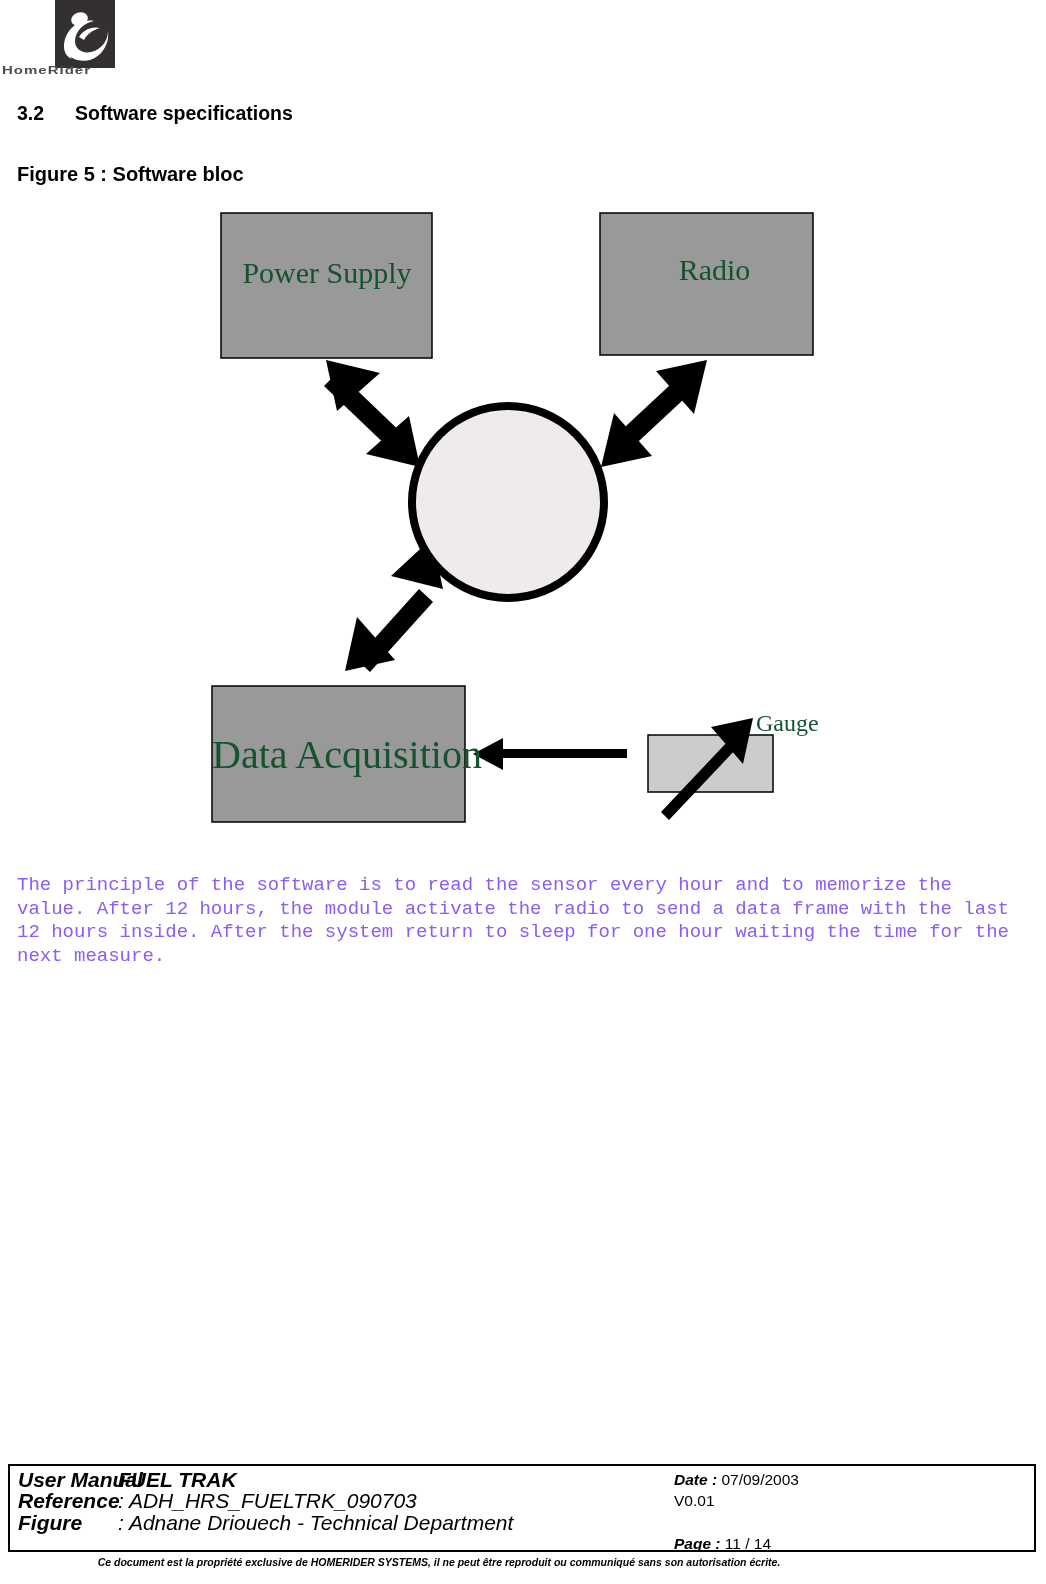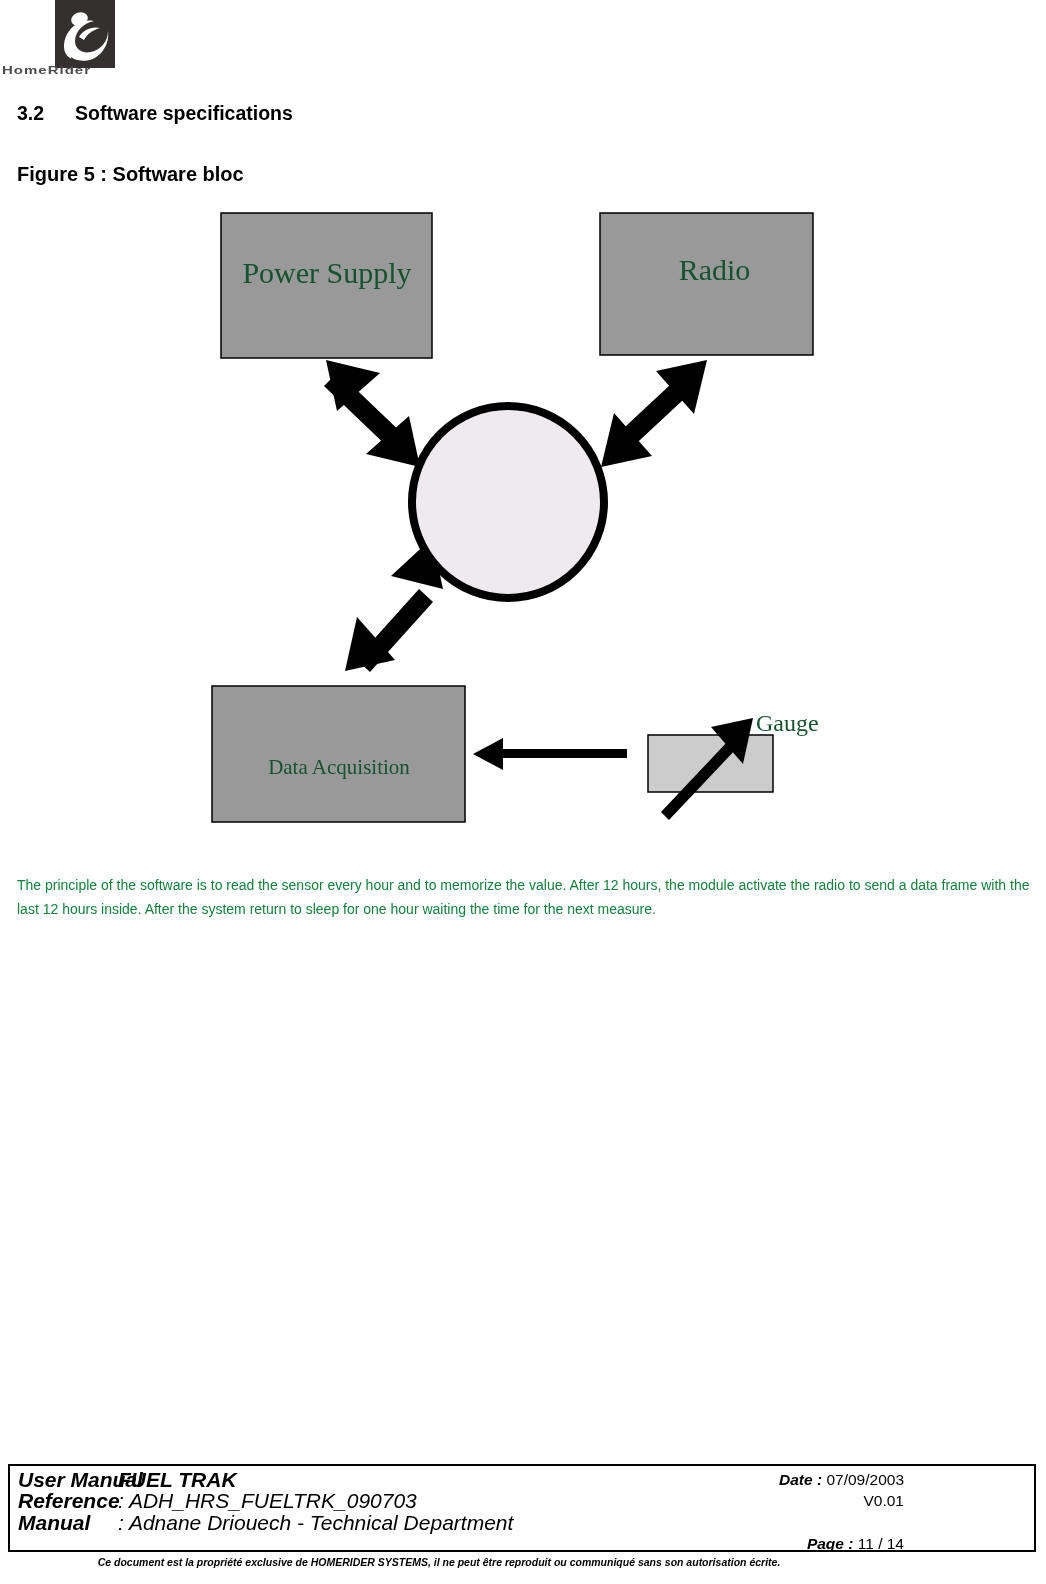--- a/index.html
+++ b/index.html
@@ -87,32 +87,33 @@
     font-family: "Liberation Serif", serif;
     color: #14532d;
     text-align: center;
     white-space: nowrap;
     pointer-events: none;
   }
 
   #lbl-power   { left: 221px; top: 61px;  width: 212px; font-size: 30px; }
   #lbl-radio   { left: 600px; top: 58px;  width: 213px; font-size: 30px; padding-left: 8px; }
   #lbl-state   { left: 398px; top: 288px; width: 222px; font-size: 29px; }
-  #lbl-data    { left: 212px; top: 560px; width: 254px; font-size: 21px; }
+  #lbl-data    { left: 212px; top: 536px; width: 254px; font-size: 40px; }
   #lbl-gauge   { left: 756px; top: 515px; width: 100px; font-size: 24px; text-align:left; }
 
   
   #body-text {
     position: absolute;
     left: 17px;
     top: 874px;
     width: 1014px;
-    font-size: 14px;
+    font-size: 19px;
     line-height: 23.5px;
-    color: #15803d;
+    color: #8b5cf6;
+    font-family: Liberation Mono, monospace;
   }
 
   
   #footer-box {
     position: absolute;
     left: 8px;
     top: 1464px;
     width: 1028px;
     height: 88px;
     border: 2px solid #000000;
@@ -137,21 +138,21 @@
   #footer-left .fval.plain { font-style: normal; }
   #footer-left .fval.bold  { font-weight: bold; font-style: italic; }
 
   #footer-right {
     position: absolute;
     right: 130px;
     top: 3px;
     font-size: 15.5px;
     line-height: 21.3px;
     white-space: nowrap;
-    text-align: right;
+    text-align: left;
     width: 230px;
   }
   #footer-right .frow { display: block; height: 21.3px; }
   #footer-right .rlabel { font-weight: bold; font-style: italic; }
   #footer-right .rval { font-style: normal; }
 
   #copyright {
     position: absolute;
     left: 0px;
     top: 1556px;
@@ -230,21 +231,21 @@
   <div class="blk-label" id="lbl-data">Data Acquisition</div>
   <div class="blk-label" id="lbl-gauge">Gauge</div>
 </div>
 
 <div id="body-text">The principle of the software is to read the sensor every hour and to memorize the value. After 12 hours, the module activate the radio to send a data frame with the last 12 hours inside. After the system return to sleep for one hour waiting the time for the next measure.</div>
 
 <div id="footer-box">
   <div id="footer-left">
     <span class="frow"><span class="flabel">User Manual</span><span class="fval bold">FUEL TRAK</span></span>
     <span class="frow"><span class="flabel">Reference</span><span class="fval">: ADH_HRS_FUELTRK_090703</span></span>
-    <span class="frow"><span class="flabel">Manual</span><span class="fval">: Adnane Driouech - Technical Department</span></span>
+    <span class="frow"><span class="flabel">Figure</span><span class="fval">: Adnane Driouech - Technical Department</span></span>
   </div>
   <div id="footer-right">
     <span class="frow"><span class="rlabel">Date :</span> <span class="rval">07/09/2003</span></span>
     <span class="frow"><span class="rval">V0.01</span></span>
     <span class="frow">&nbsp;</span>
     <span class="frow"><span class="rlabel">Page :</span> <span class="rval">11 / 14</span></span>
   </div>
 </div>
 
 <div id="copyright">Ce document est la propriété exclusive  de HOMERIDER SYSTEMS, il ne peut être reproduit ou communiqué sans son autorisation écrite.</div>

